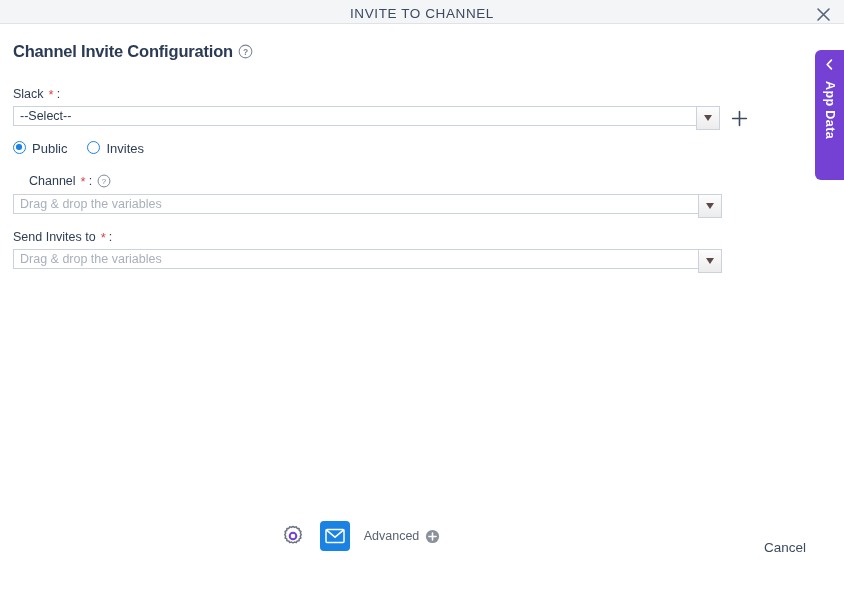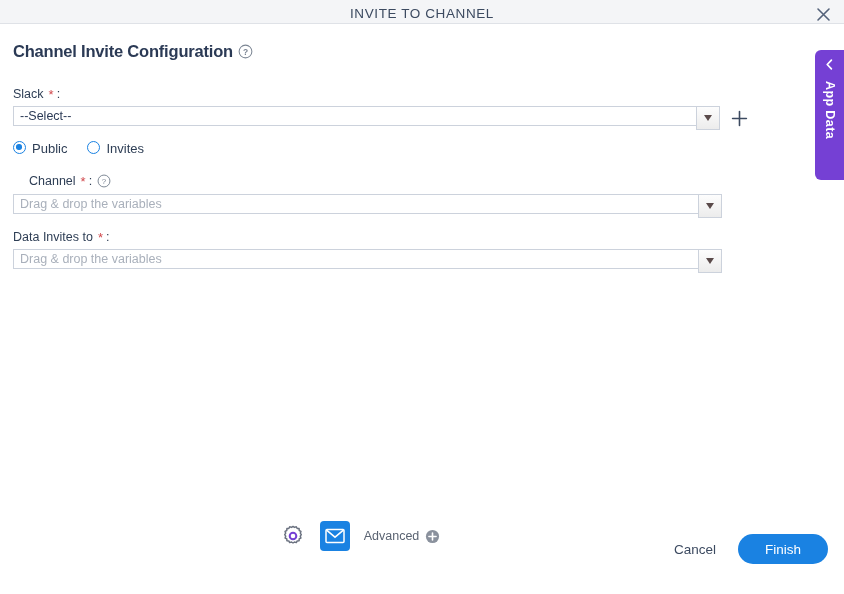--- a/index.html
+++ b/index.html
@@ -347,21 +347,21 @@
   </div>
 
   <div class="input-row" style="left:13px; top:166px; width:709px;">
     <input class="input-box" type="text" placeholder="Drag &amp; drop the variables" style="">
     <div class="dd-btn">
         <span class="caret"></span>
       </div>
   </div>
 
   <div class="field-label" style="left:13px; top:202px;">
-    <span>Data Invites to</span>
+    <span>Send Invites to</span>
     <span class="req">*</span>
     <span class="colon">:</span>
   </div>
 
   <div class="input-row" style="left:13px; top:221px; width:709px;">
     <input class="input-box" type="text" placeholder="Drag &amp; drop the variables" style="">
     <div class="dd-btn">
         <span class="caret"></span>
       </div>
   </div>
@@ -385,21 +385,20 @@
         <svg width="15" height="15" viewBox="0 0 16 16" aria-hidden="true">
           <circle cx="8" cy="8" r="7" fill="#8a919d"></circle>
           <path d="M8 4.2 V11.8 M4.2 8 H11.8" stroke="#ffffff" stroke-width="1.7" stroke-linecap="round"></path>
         </svg>
       </span>
     </div>
   </div>
 
   <div class="actions">
     <button class="btn-cancel">Cancel</button>
-    <button class="btn-finish">Finish</button>
   </div>
 
 </div>
 
 <div class="app-data-tab">
   <span class="app-data-chev">
     <svg width="13" height="13" viewBox="0 0 13 13" aria-hidden="true">
       <path d="M8.4 2.2 L4.2 6.5 L8.4 10.8" fill="none" stroke="#ffffff" stroke-width="1.7" stroke-linecap="round" stroke-linejoin="round"></path>
     </svg>
   </span>

